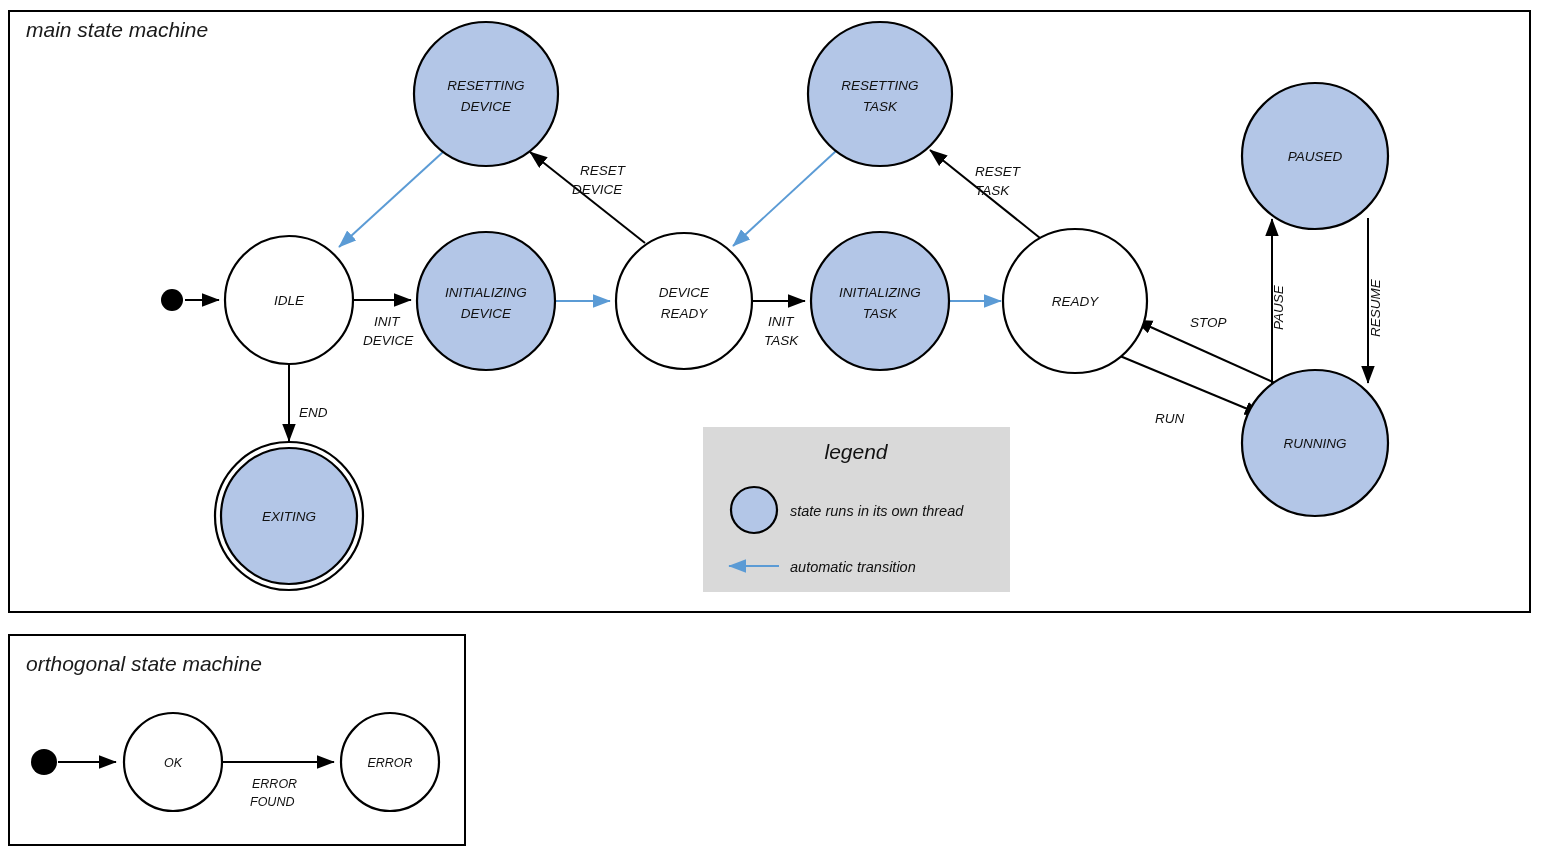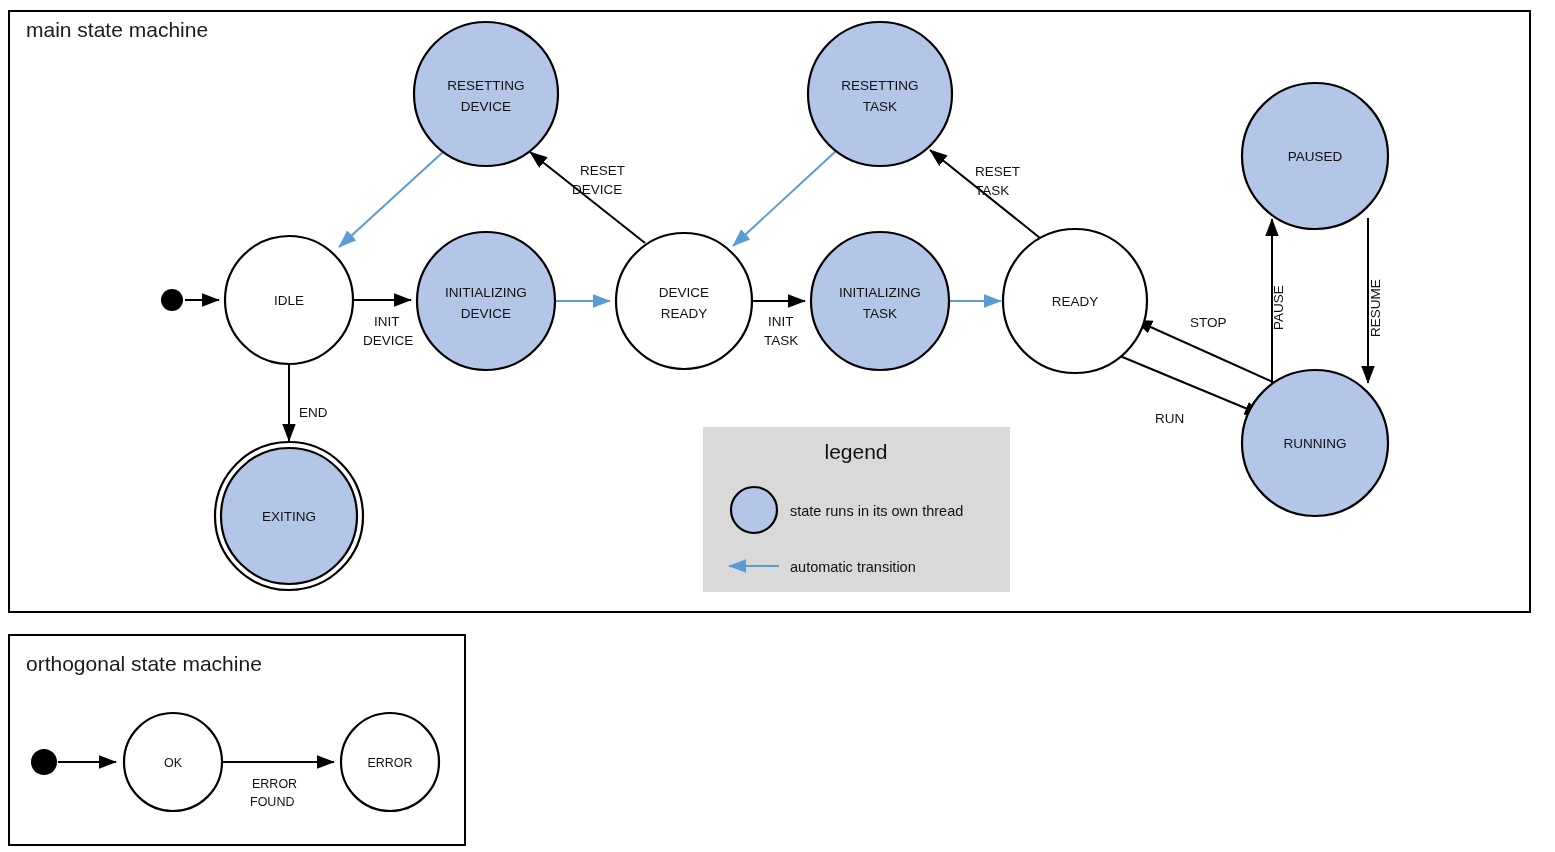--- a/index.html
+++ b/index.html
@@ -10,20 +10,21 @@
   body {
     width: 1555px;
     height: 852px;
     font-family: "Liberation Sans", sans-serif;
     overflow: hidden;
   }
   #stage {
     position: relative;
     width: 1349px;
     height: 852px;
+    font-style: italic;
   }
   svg#diagram {
     display: block;
     width: 1555px;
     height: 852px;
   }
   .frame {
     fill: none;
     stroke: #000000;
     stroke-width: 2;

